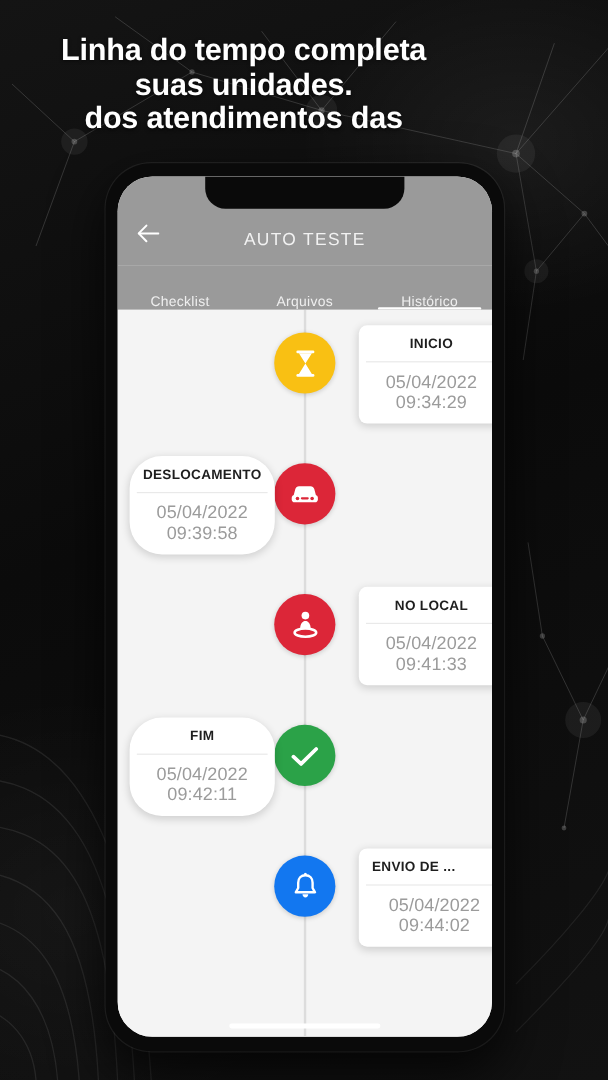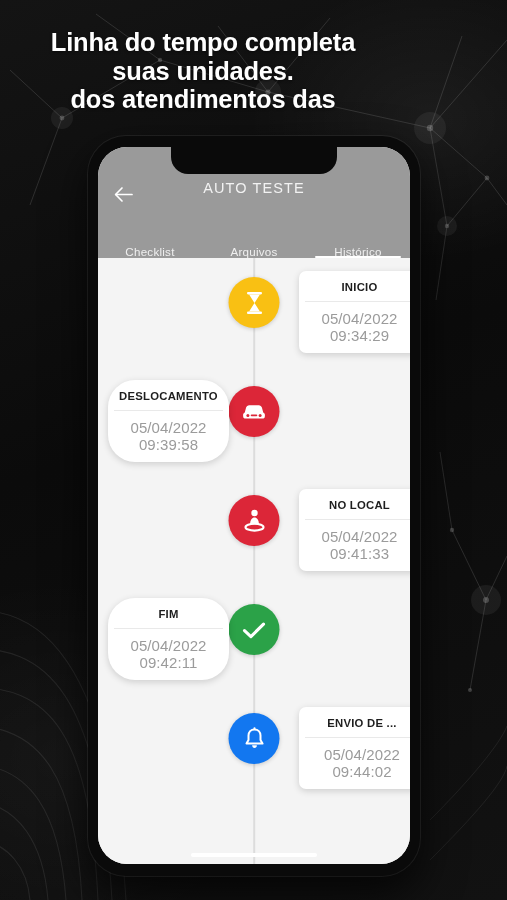--- a/index.html
+++ b/index.html
@@ -93,21 +93,21 @@
     z-index: 20;
   }
 
   .appbar-row {
     position: absolute;
     top: 33px;
     left: 0;
     right: 0;
     height: 28px;
     display: flex;
-    align-items: flex-start;
+    align-items: flex-end;
   }
 
   .back-btn {
     position: absolute;
     left: 11px;
     width: 28px;
     height: 28px;
     display: flex;
     align-items: center;
     justify-content: center;
@@ -210,21 +210,21 @@
 
   .card-title {
     font-size: 11.3px;
     font-weight: bold;
     color: #1e1e1e;
     text-align: center;
     letter-spacing: 0.25px;
     padding-bottom: 8px;
     border-bottom: 1px solid #e9e9e9;
   }
-  .card.truncated .card-title { text-align: center; padding-left: 5px; }
+  .card.truncated .card-title { text-align: left; padding-left: 5px; }
 
   .card-time {
     font-size: 15px;
     color: #9b9b9b;
     text-align: center;
     padding-top: 8px;
     letter-spacing: 0.1px;
   }
   .card.truncated .card-time { padding-left: 5px; }
 

